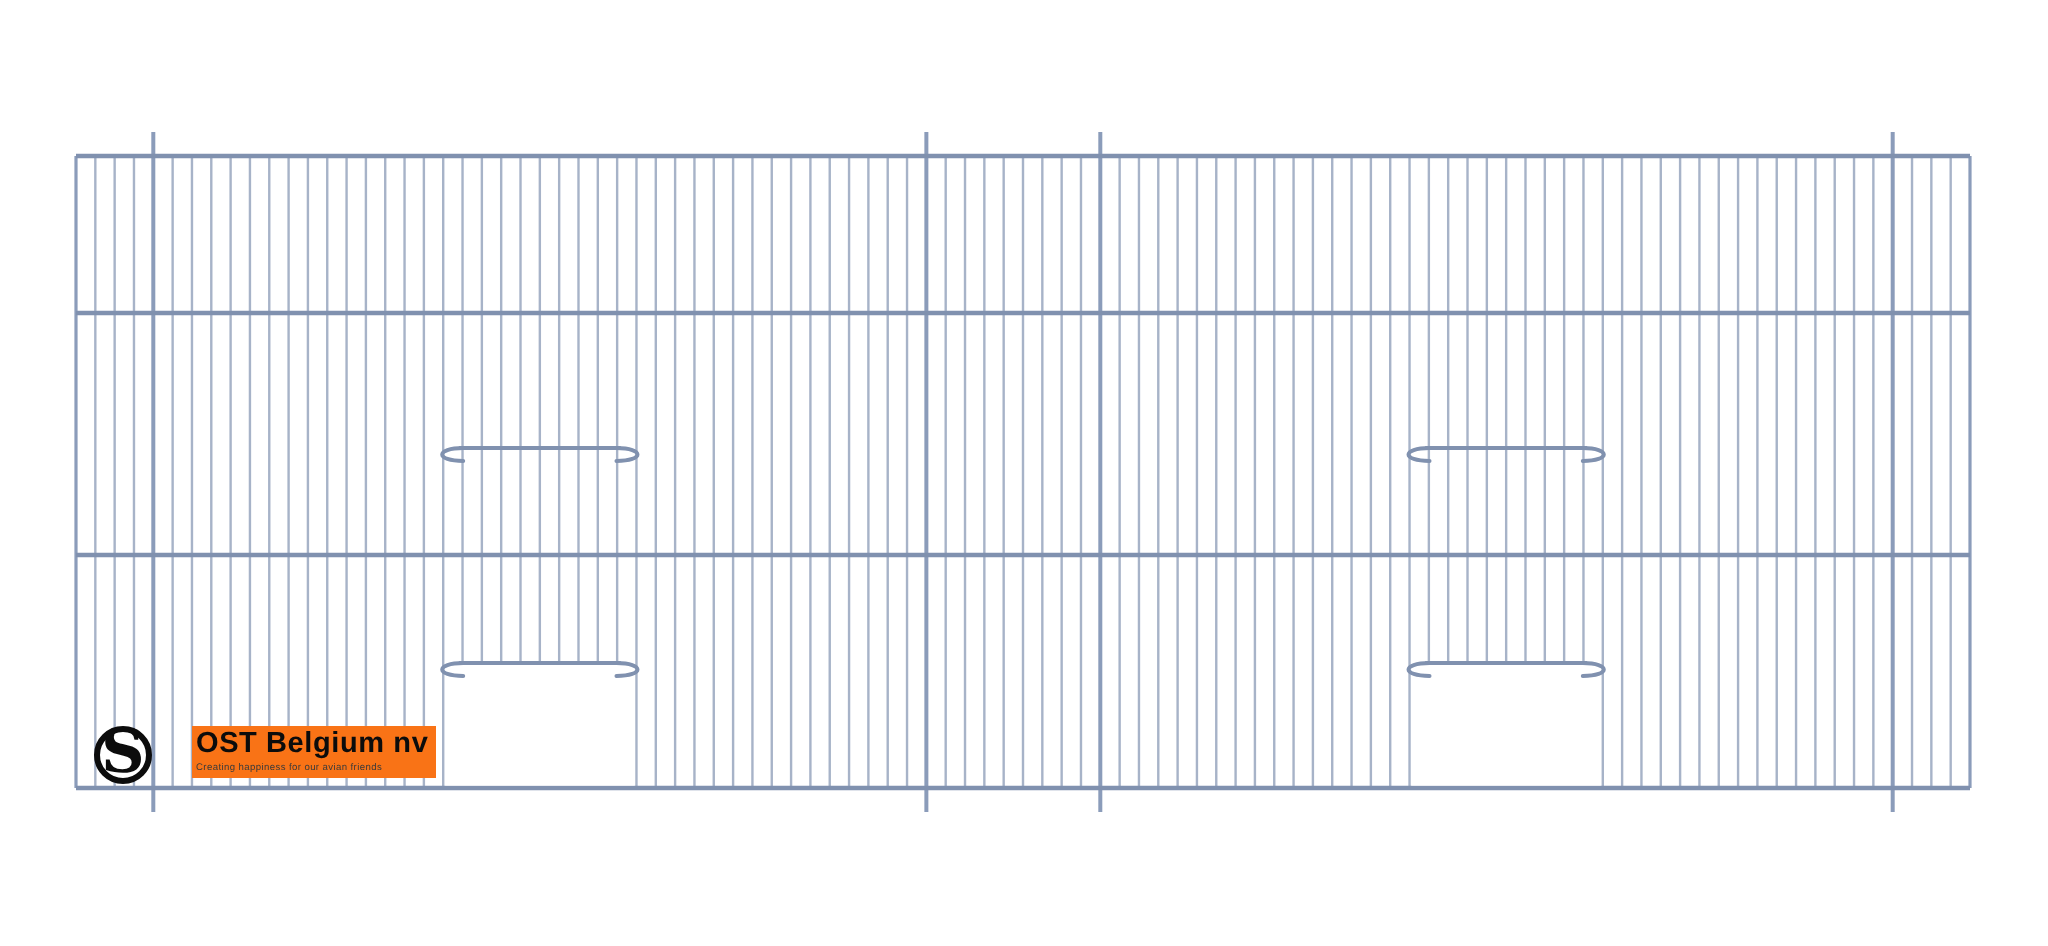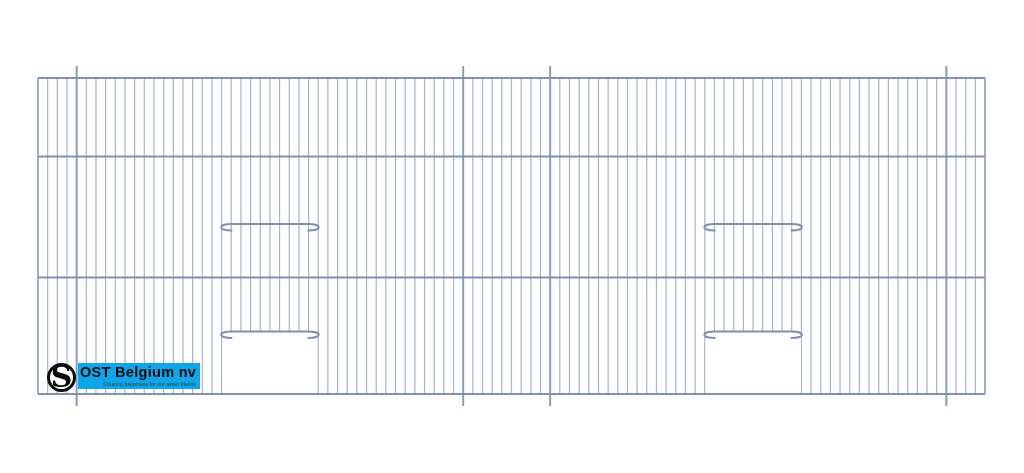--- a/index.html
+++ b/index.html
@@ -28,24 +28,23 @@
   }
   .logo-mark .s-glyph{
     font-family:"DejaVu Serif", serif;
     font-weight:bold;
     font-size:30px;
     line-height:30px;
     color:#0c0c0c;
     transform:translateY(-1px);
   }
   .logo-text{
-    background:#0ea5e9;
-    margin-left:2px;
+    background:#f97316;
+    margin-left:20px;
     padding:1px 4px 2px 2px;
-    text-align:right;
   }
   .company-name{
     font-size:14.5px;
     font-weight:bold;
     color:#0c0c0c;
     letter-spacing:0.3px;
     white-space:nowrap;
     line-height:16px;
   }
   .tagline{

